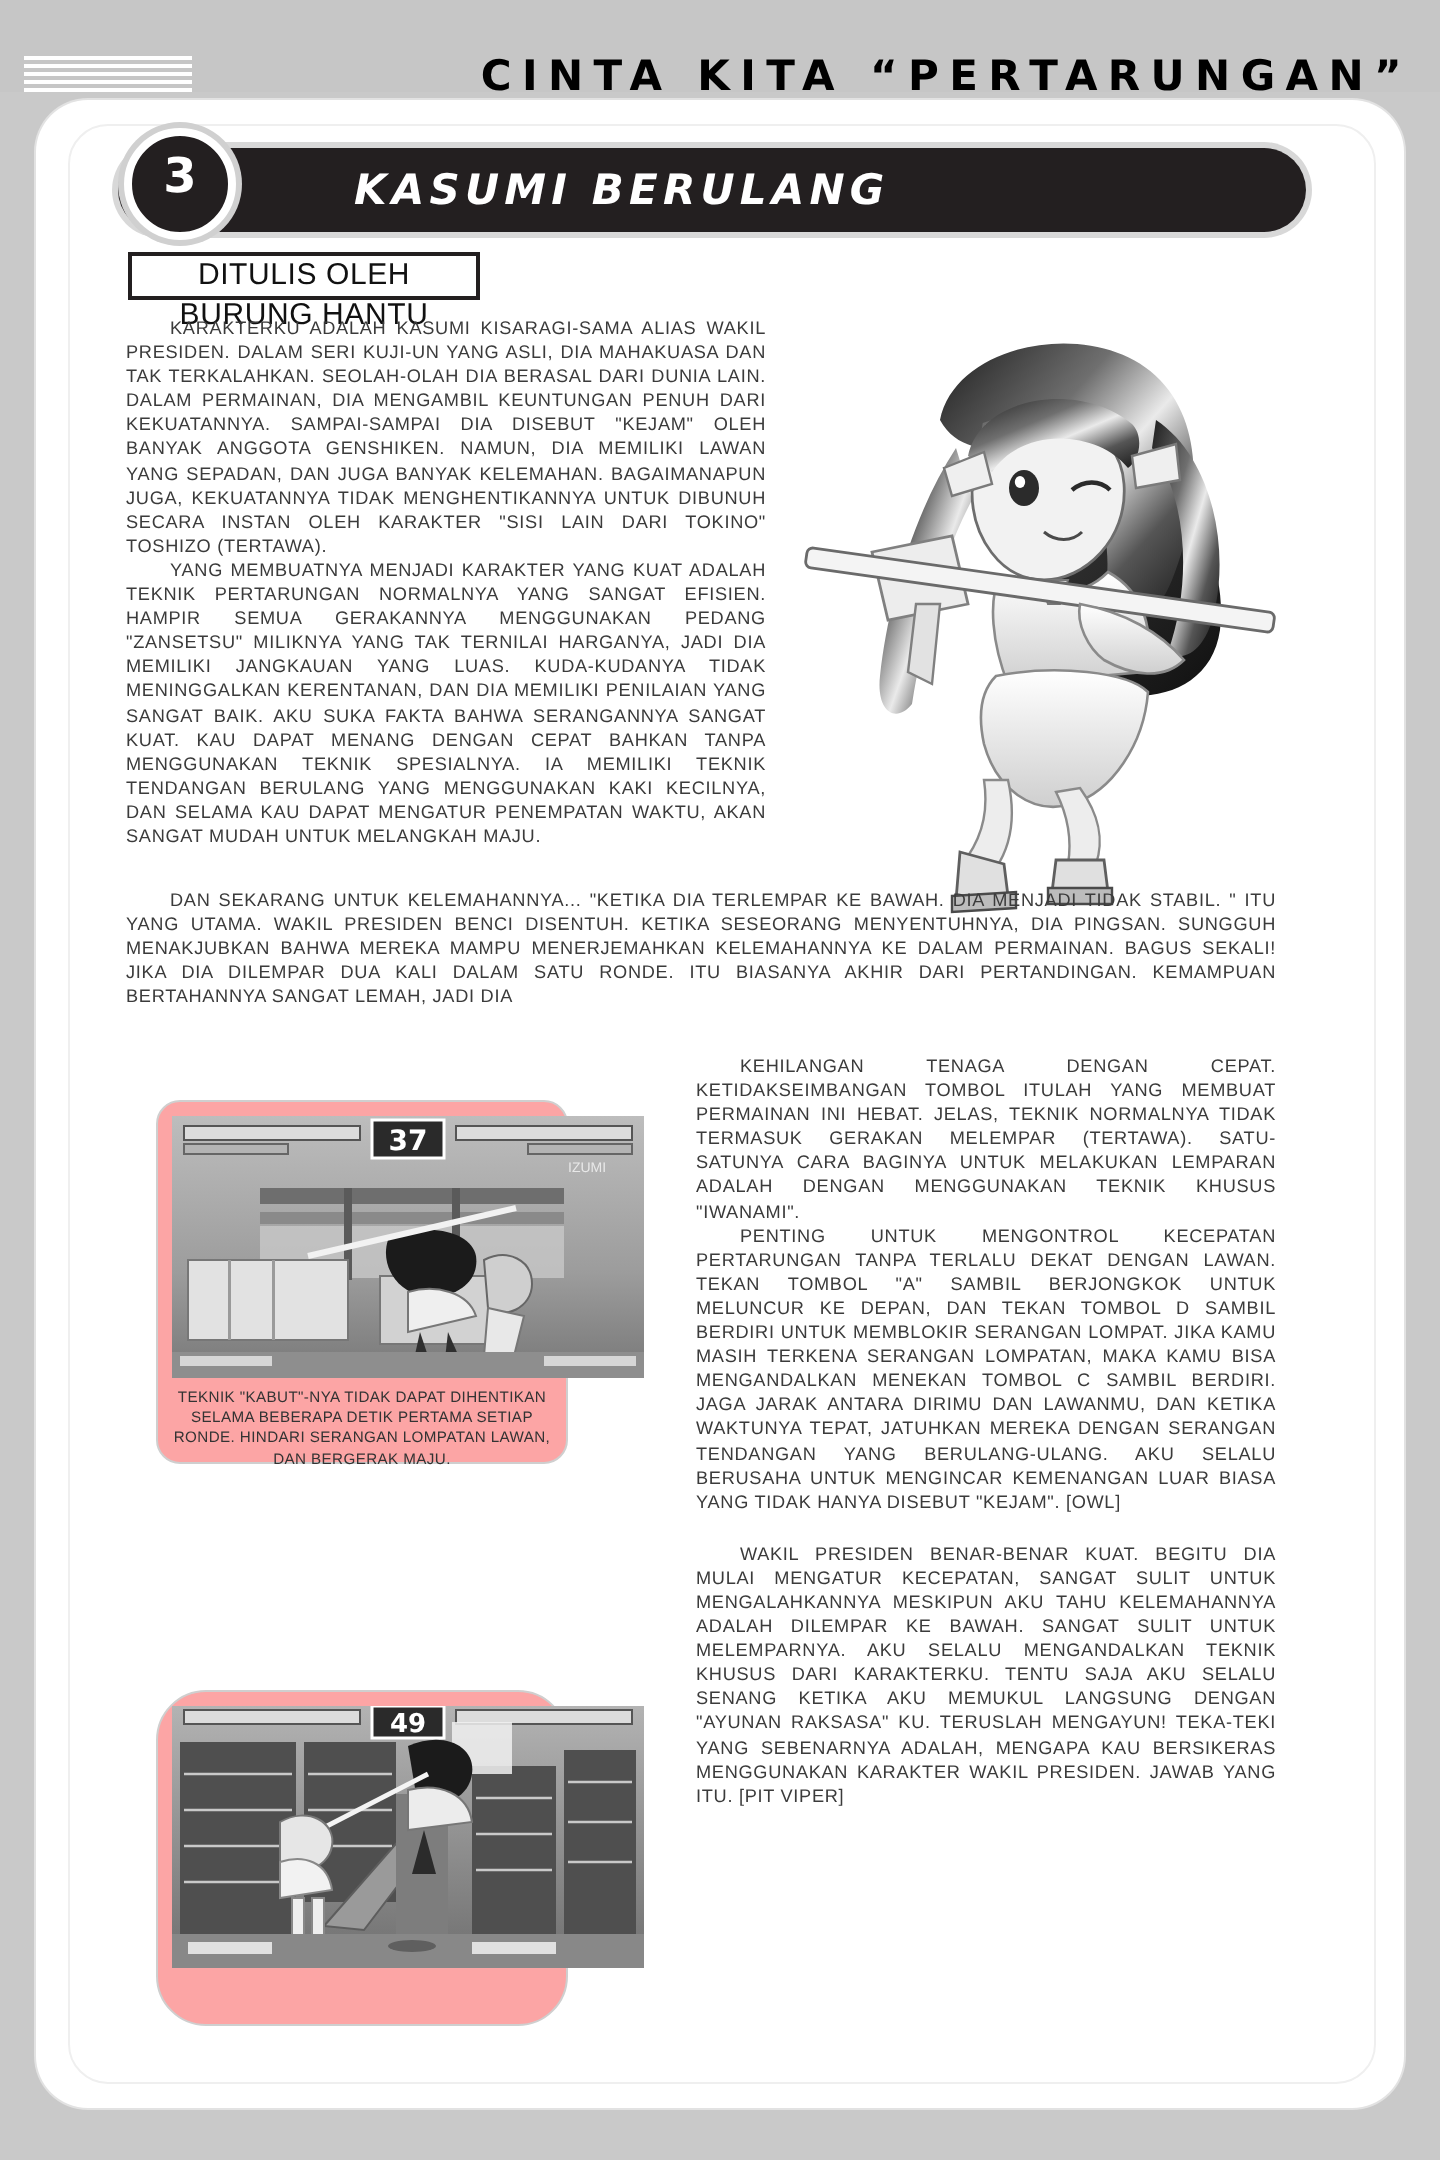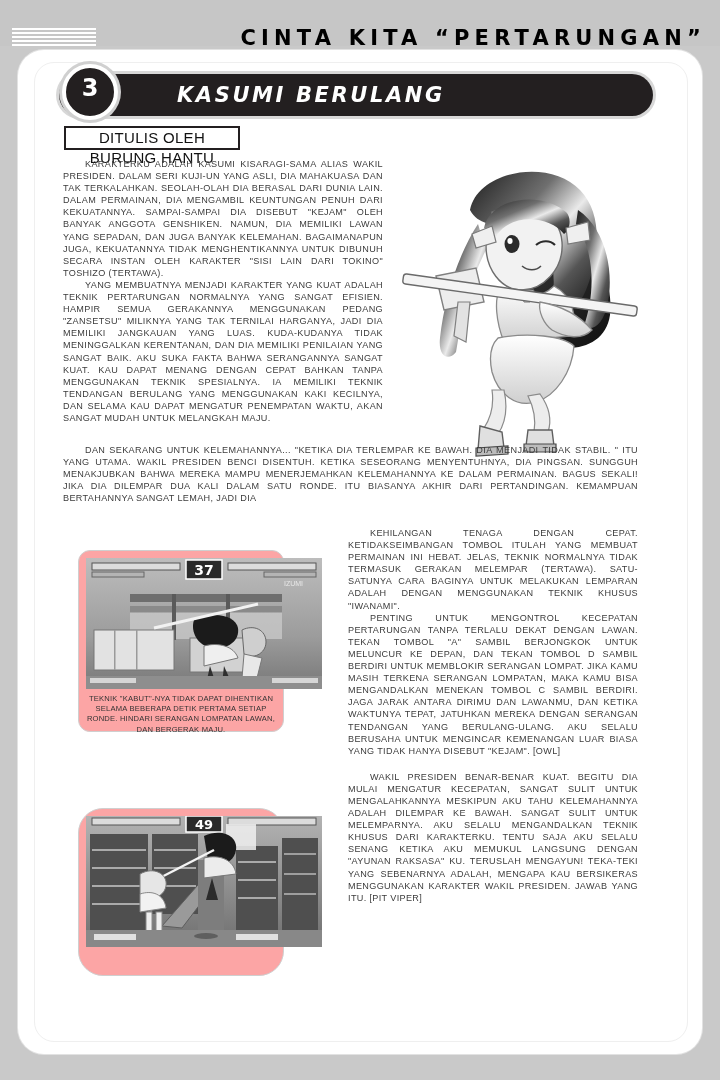--- a/index.html
+++ b/index.html
@@ -134,21 +134,21 @@
   .figure{
     position:absolute;left:41px;width:206px;
     border:1px solid #cfcfcf;
     border-radius:12px;
     background:#fca5a5;
     box-sizing:border-box;
     padding:7px 7px 6px 7px;
     margin-left:19px;
   }
   #figure-1{top:500px;height:182px;}
-  #figure-2{top:758px;height:168px;border-radius:25px;}
+  #figure-2{top:795px;height:168px;border-radius:25px;}
   .figure .shot{
     width:236px;height:131px;
     display:block;
     background:#8c8c8c;
     position:relative;overflow:hidden;
   }
   #figure-2 .shot{height:131px;}
   .figure .cap{
     margin-top:5px;
     font-size:7.6px;line-height:10.2px;

